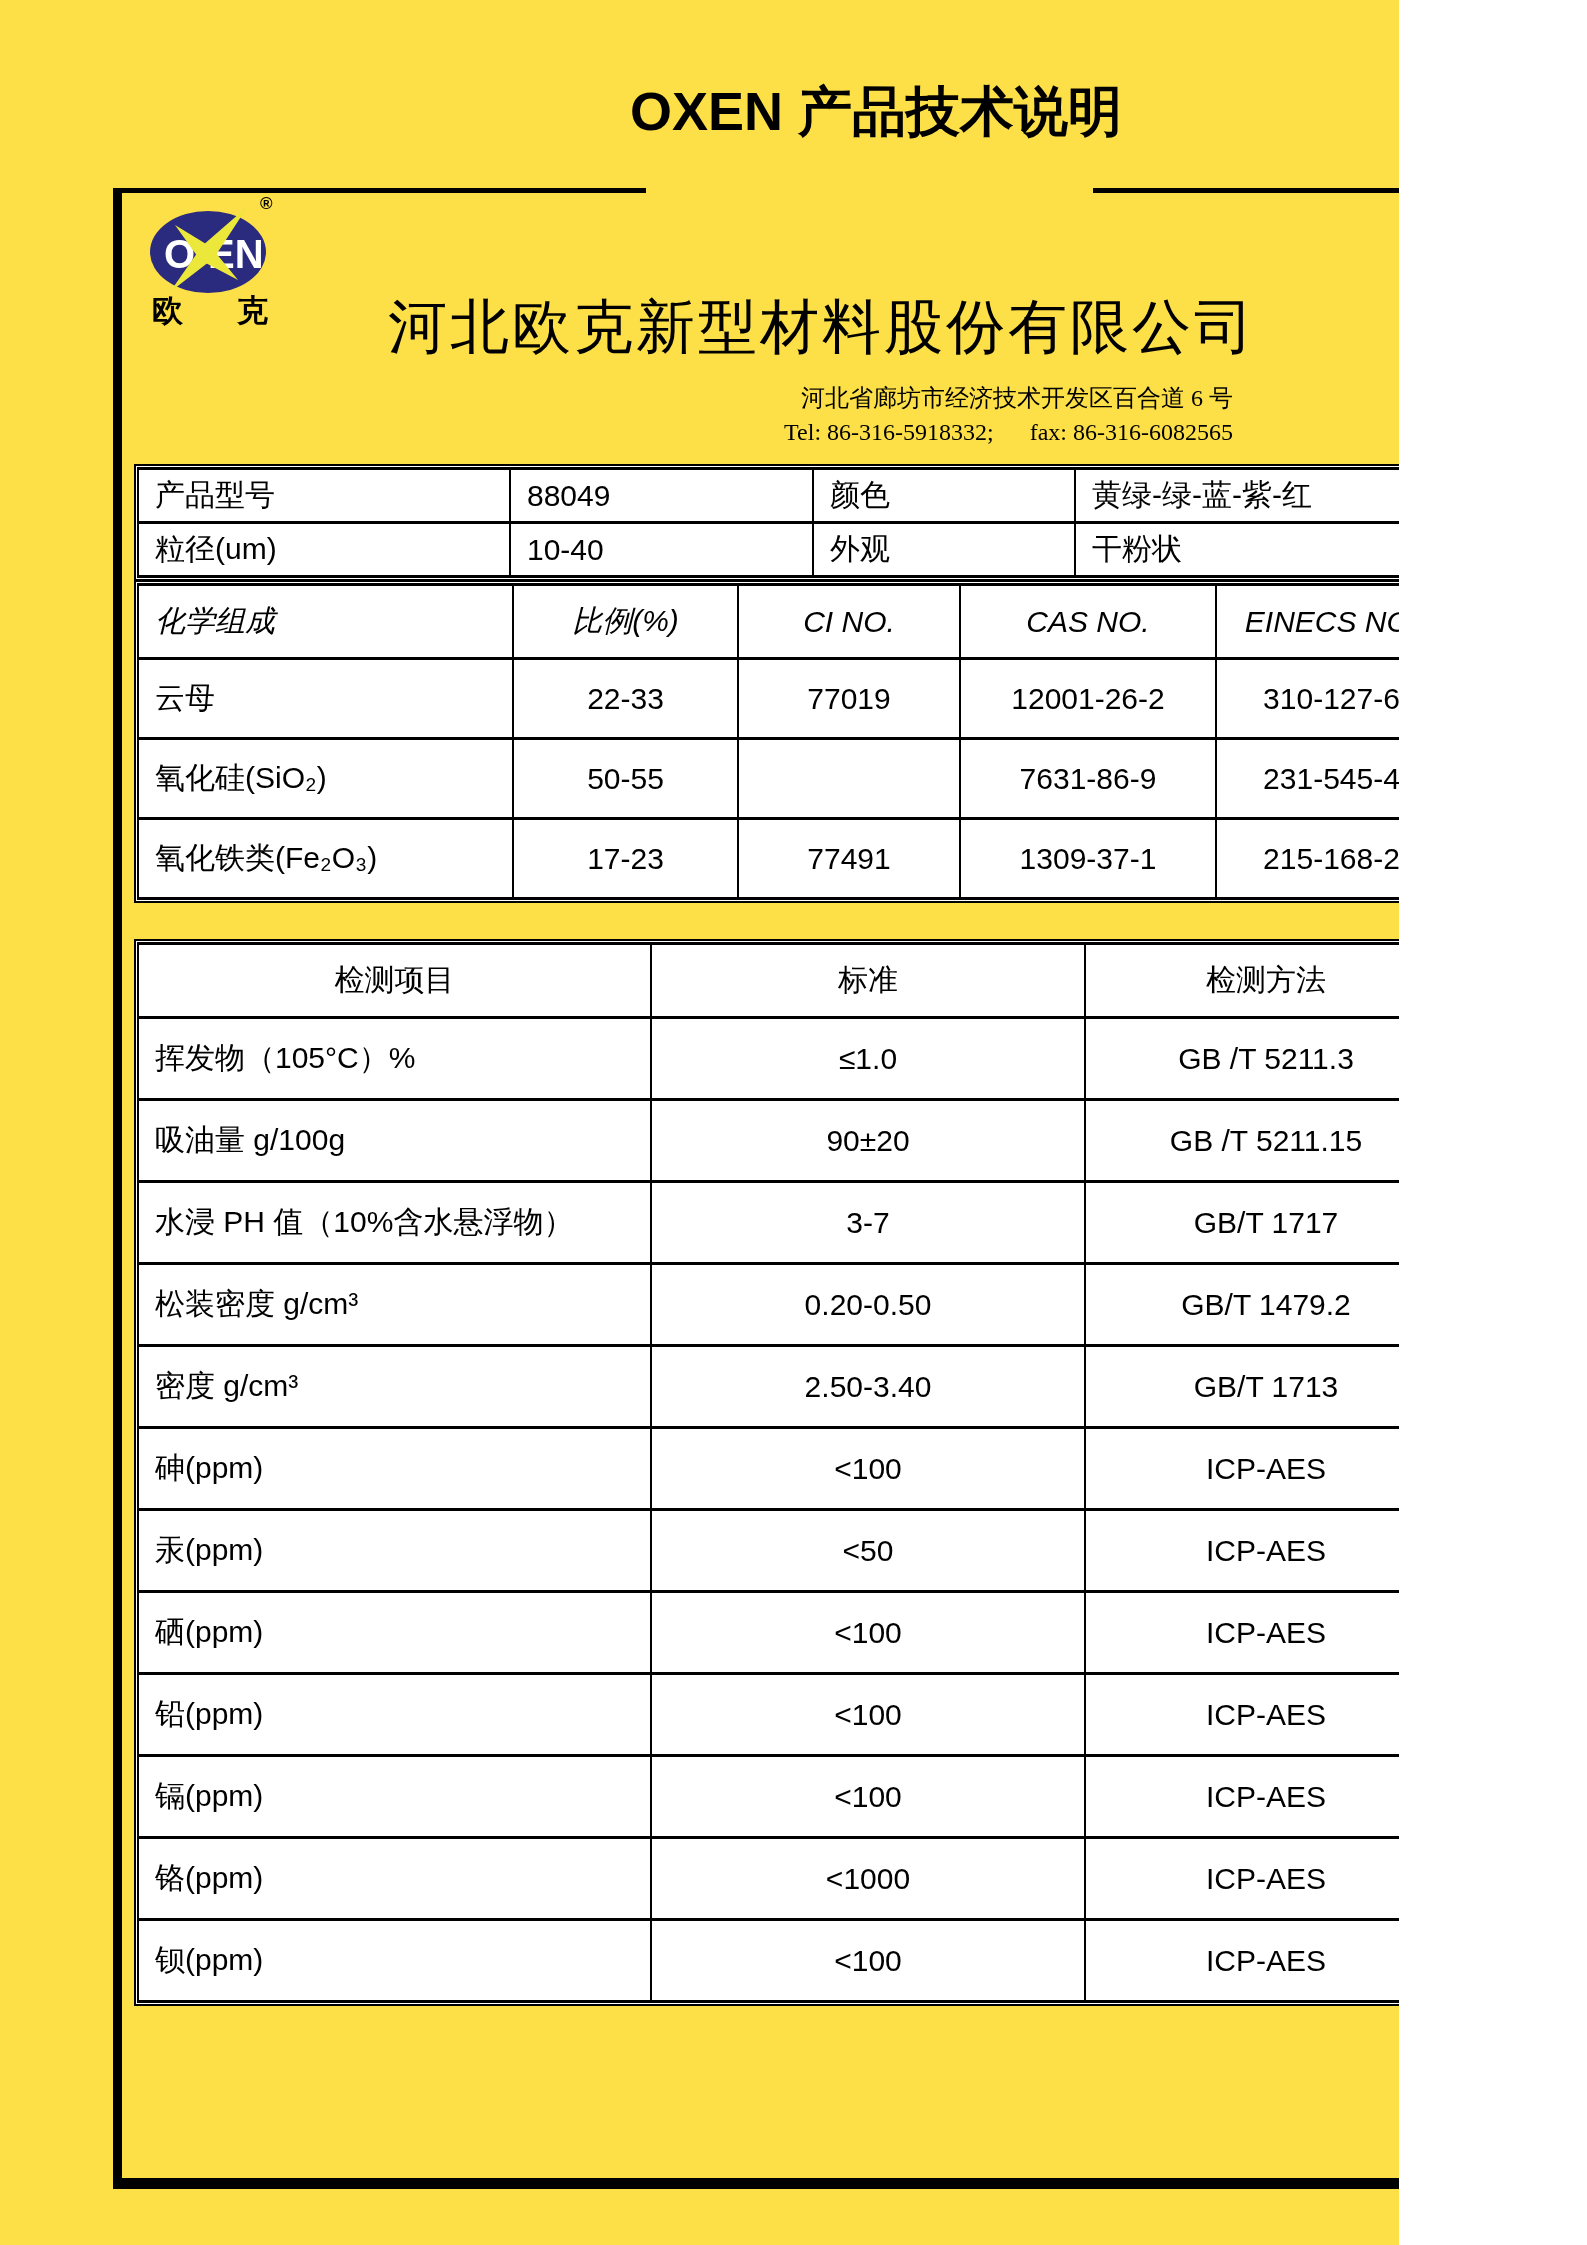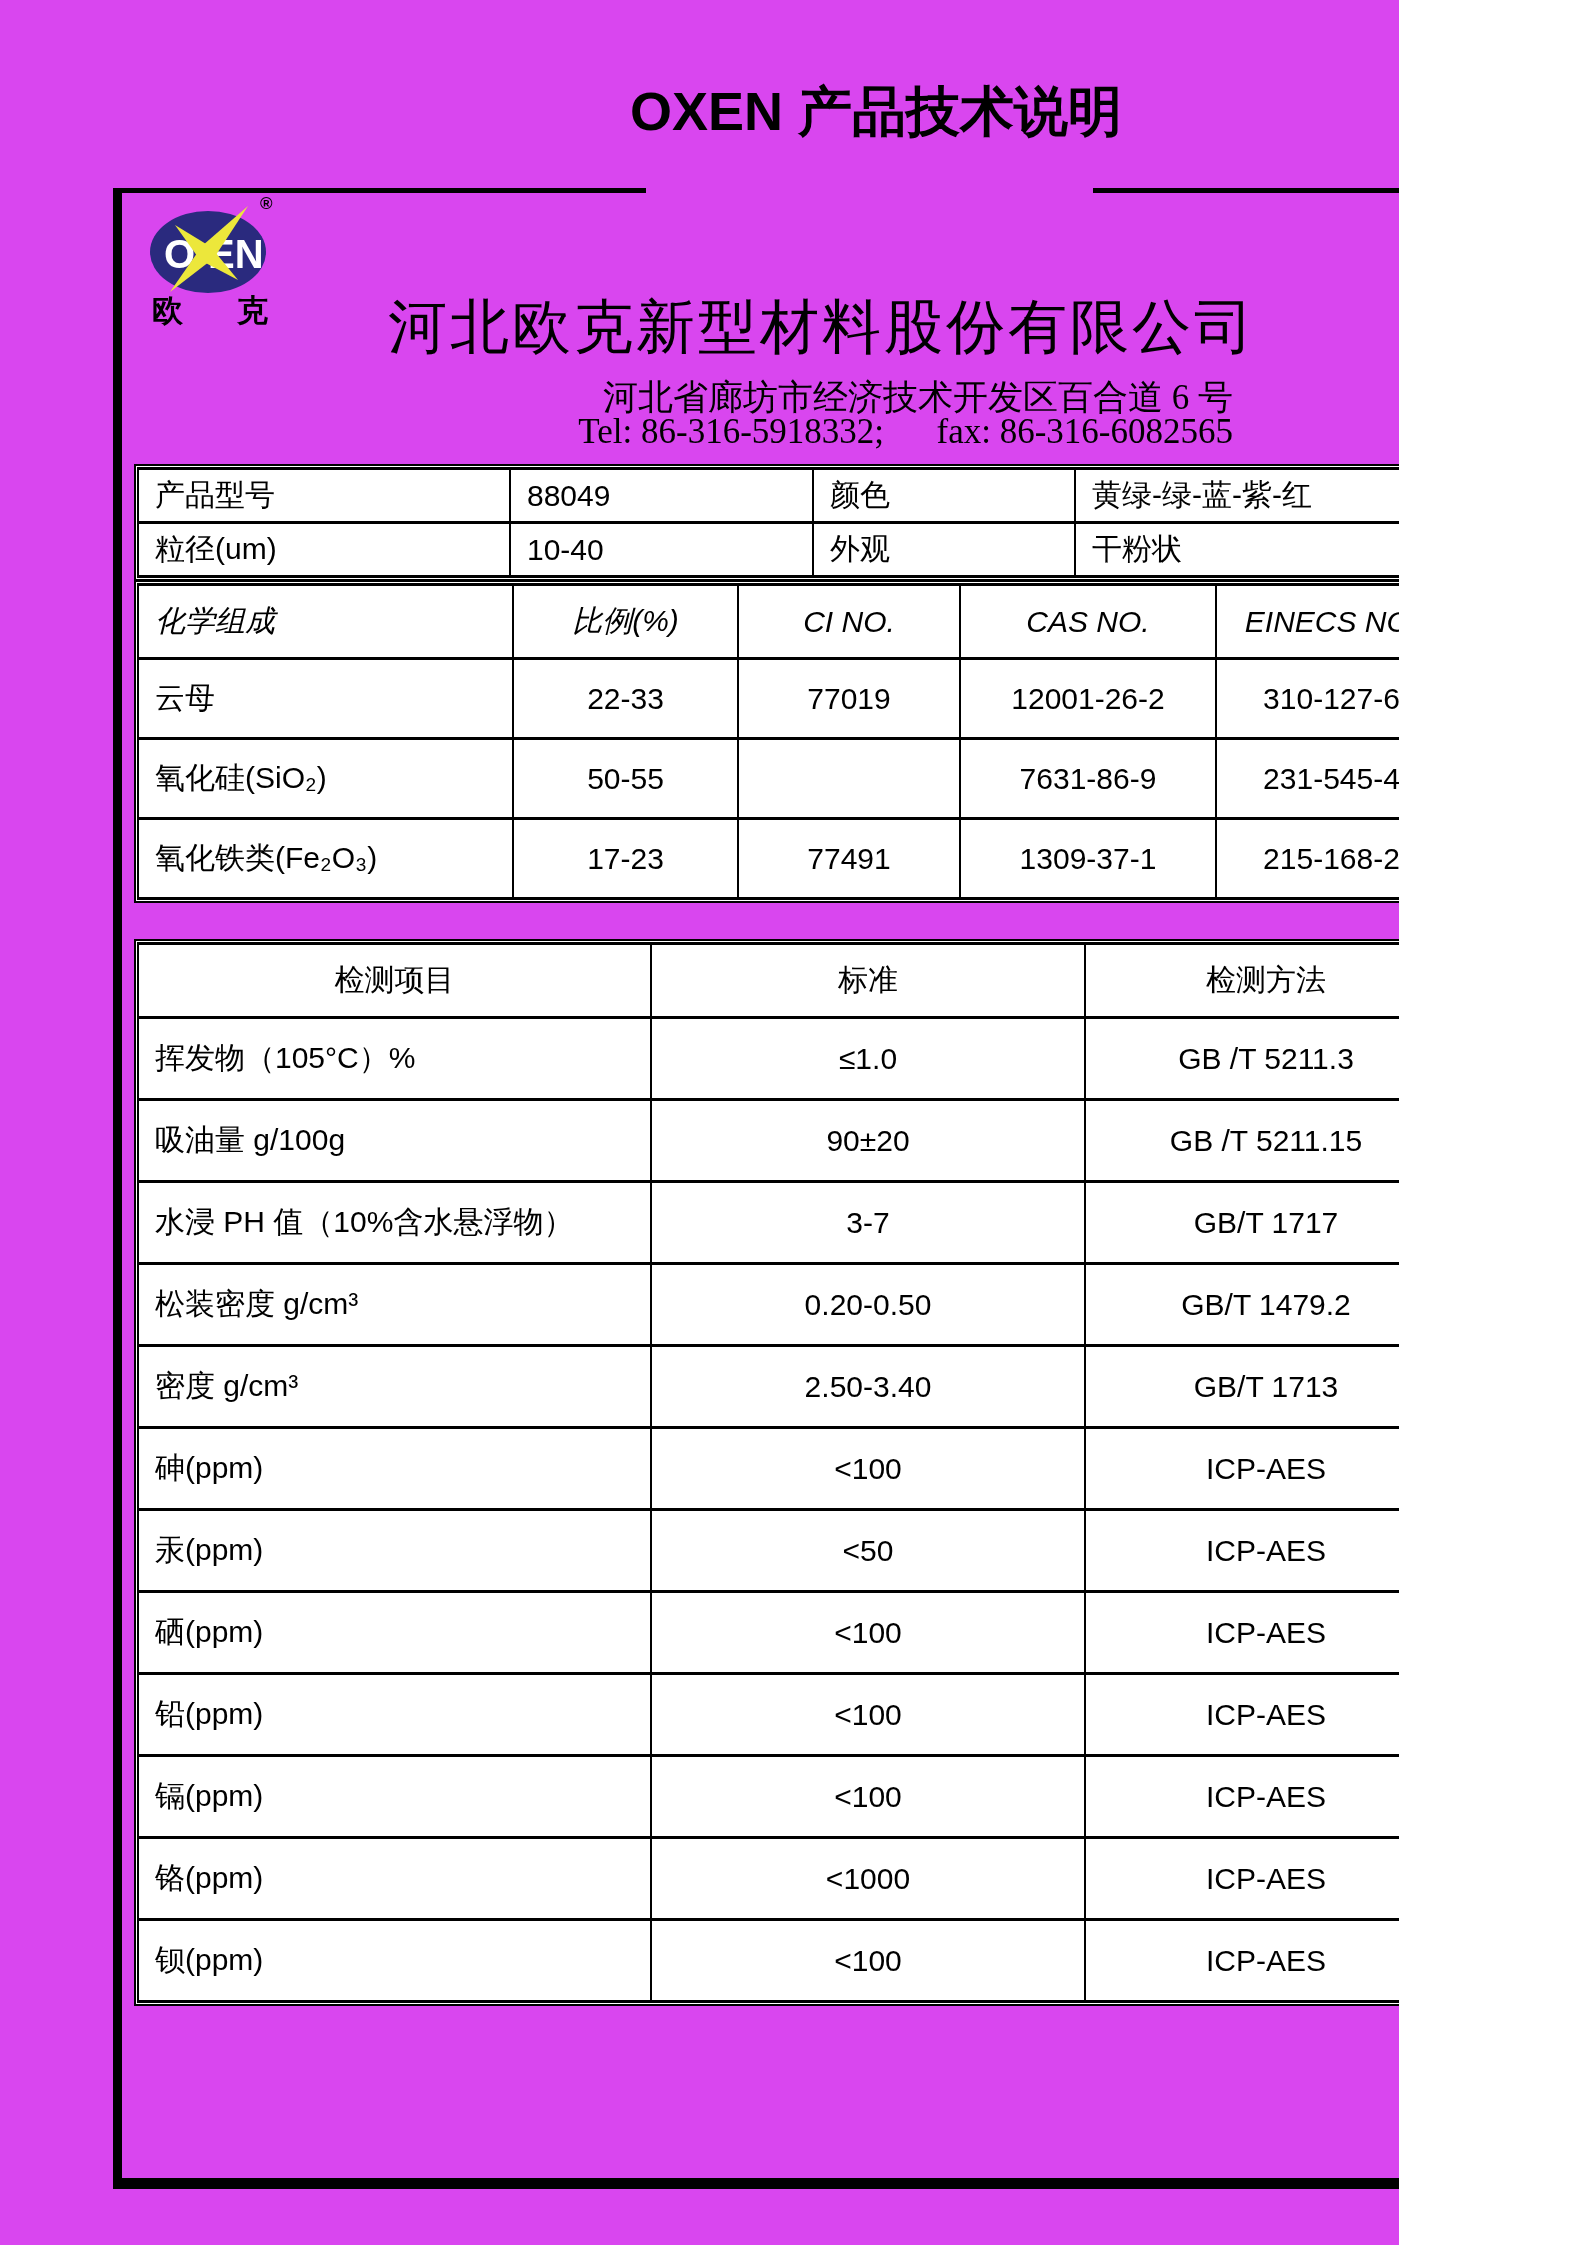--- a/index.html
+++ b/index.html
@@ -1,17 +1,17 @@
 <!DOCTYPE html>
 <html><head>
 <meta charset="utf-8">
 <style>
   * { margin:0; padding:0; box-sizing:border-box; }
   body { background:#ffffff; font-family:"Liberation Sans", sans-serif; color:#000; }
-  .page { position:relative; width:1399px; height:2245px; background:#d946ef; overflow:hidden; }
+  .page { position:relative; width:1399px; height:2245px; background:#fde047; overflow:hidden; }
 
   
   .title { position:absolute; left:630px; top:76px; width:470px; height:80px;
            font-size:54px; font-weight:bold; letter-spacing:0px; text-align:center;
            font-family:"Liberation Sans", sans-serif; white-space:nowrap; }
   .rule { position:absolute; top:188px; height:5px; background:#000; }
   .rule-left  { left:113px; width:533px; }
   .rule-right { left:1093px; width:381px; }
 
   
@@ -22,21 +22,21 @@
   .logo { position:absolute; left:148px; top:194px; width:150px; height:140px; }
   .logo svg { position:absolute; left:0; top:10px; }
   .logo-reg { position:absolute; left:112px; top:0px; font-size:17px; font-weight:bold; }
   .logo-cn { position:absolute; left:4px; top:96px; width:116px; display:flex; justify-content:space-between;
              font-size:31px; font-weight:bold; font-family:"Liberation Sans", sans-serif; }
 
   
   .company-name { position:absolute; left:388px; top:288px; font-size:59px; letter-spacing:3px;
                   font-family:"Liberation Serif", serif; white-space:nowrap; }
   .address { position:absolute; right:166px; top:381px; text-align:right;
-             font-family:"Liberation Serif", serif; font-size:35px; line-height:34px; }
+             font-family:"Liberation Serif", serif; font-size:24px; line-height:34px; }
   .address .contact { white-space:pre;margin-left:36px; }
 
   
   .tbl-wrap { position:absolute; left:134px; width:1317px; border:2px solid #000; padding:1px; background:#fff; }
   table { border-collapse:collapse; width:100%; table-layout:fixed; }
   td { border:2px solid #000; border-top-width:3px; border-bottom-width:3px;
        font-size:30px; vertical-align:middle; overflow:hidden; white-space:nowrap; }
   td.l { text-align:left; padding-left:16px;margin-top:20px; }
   td.c { text-align:center; }
 

